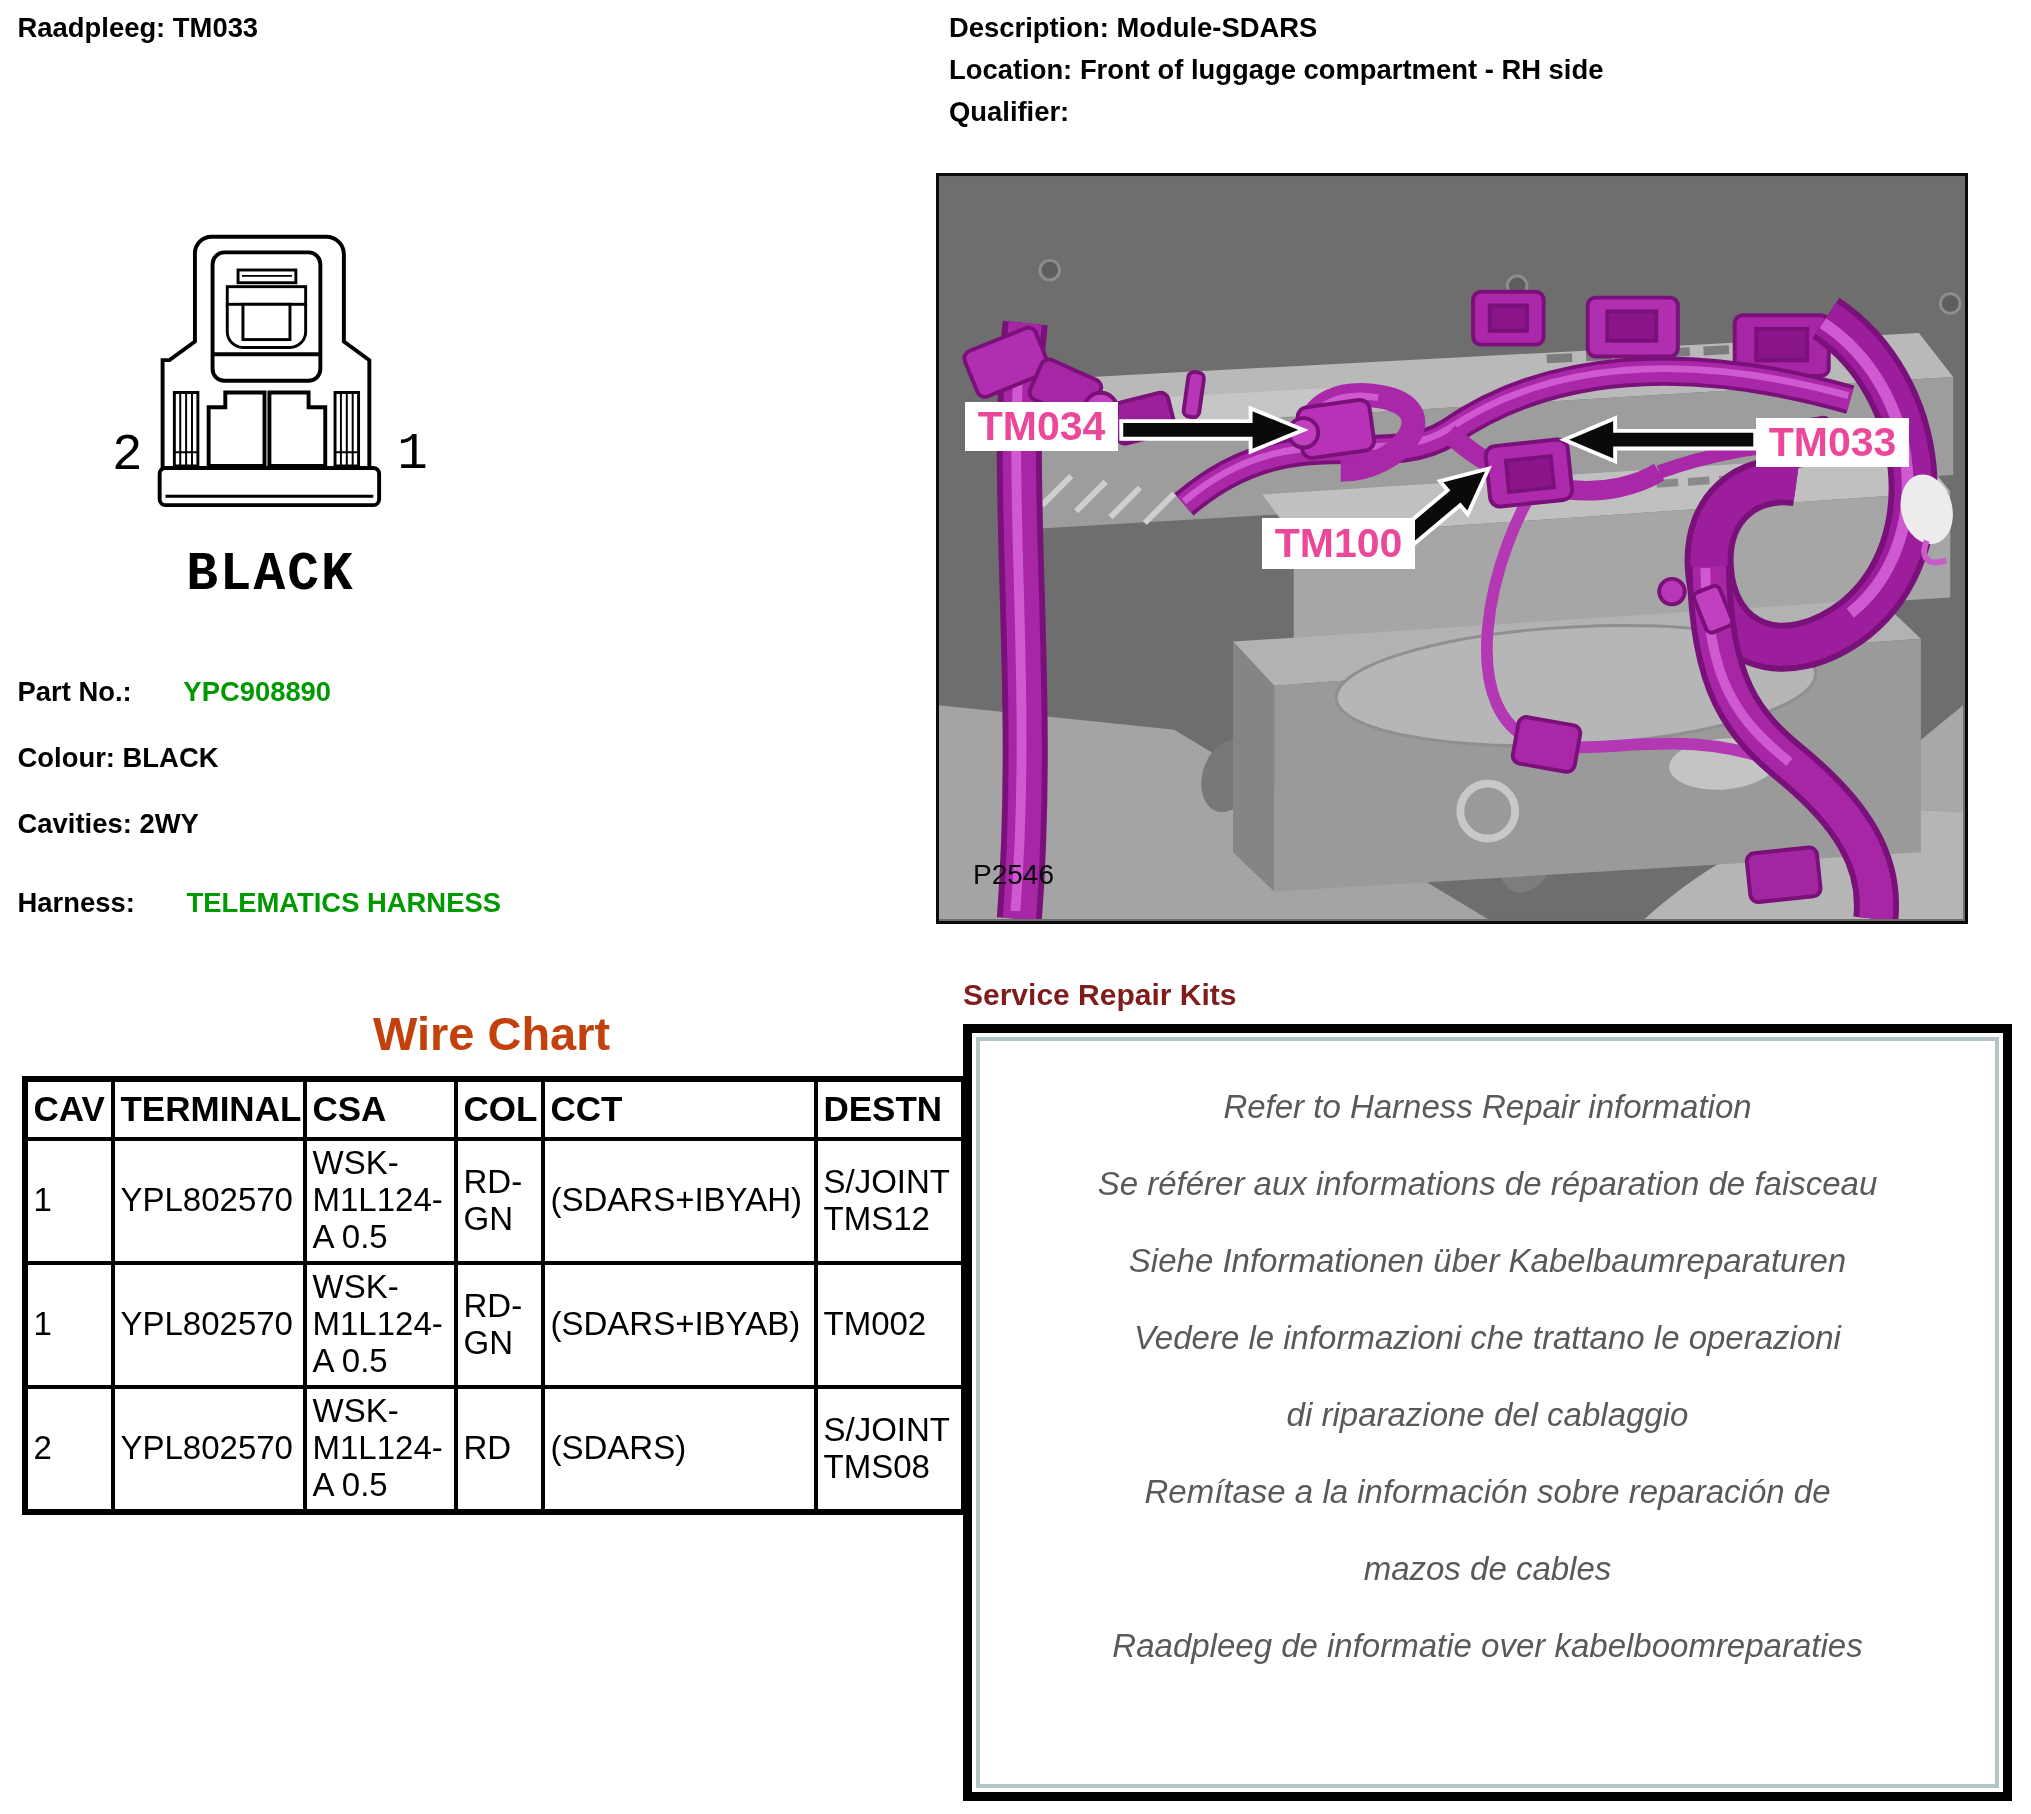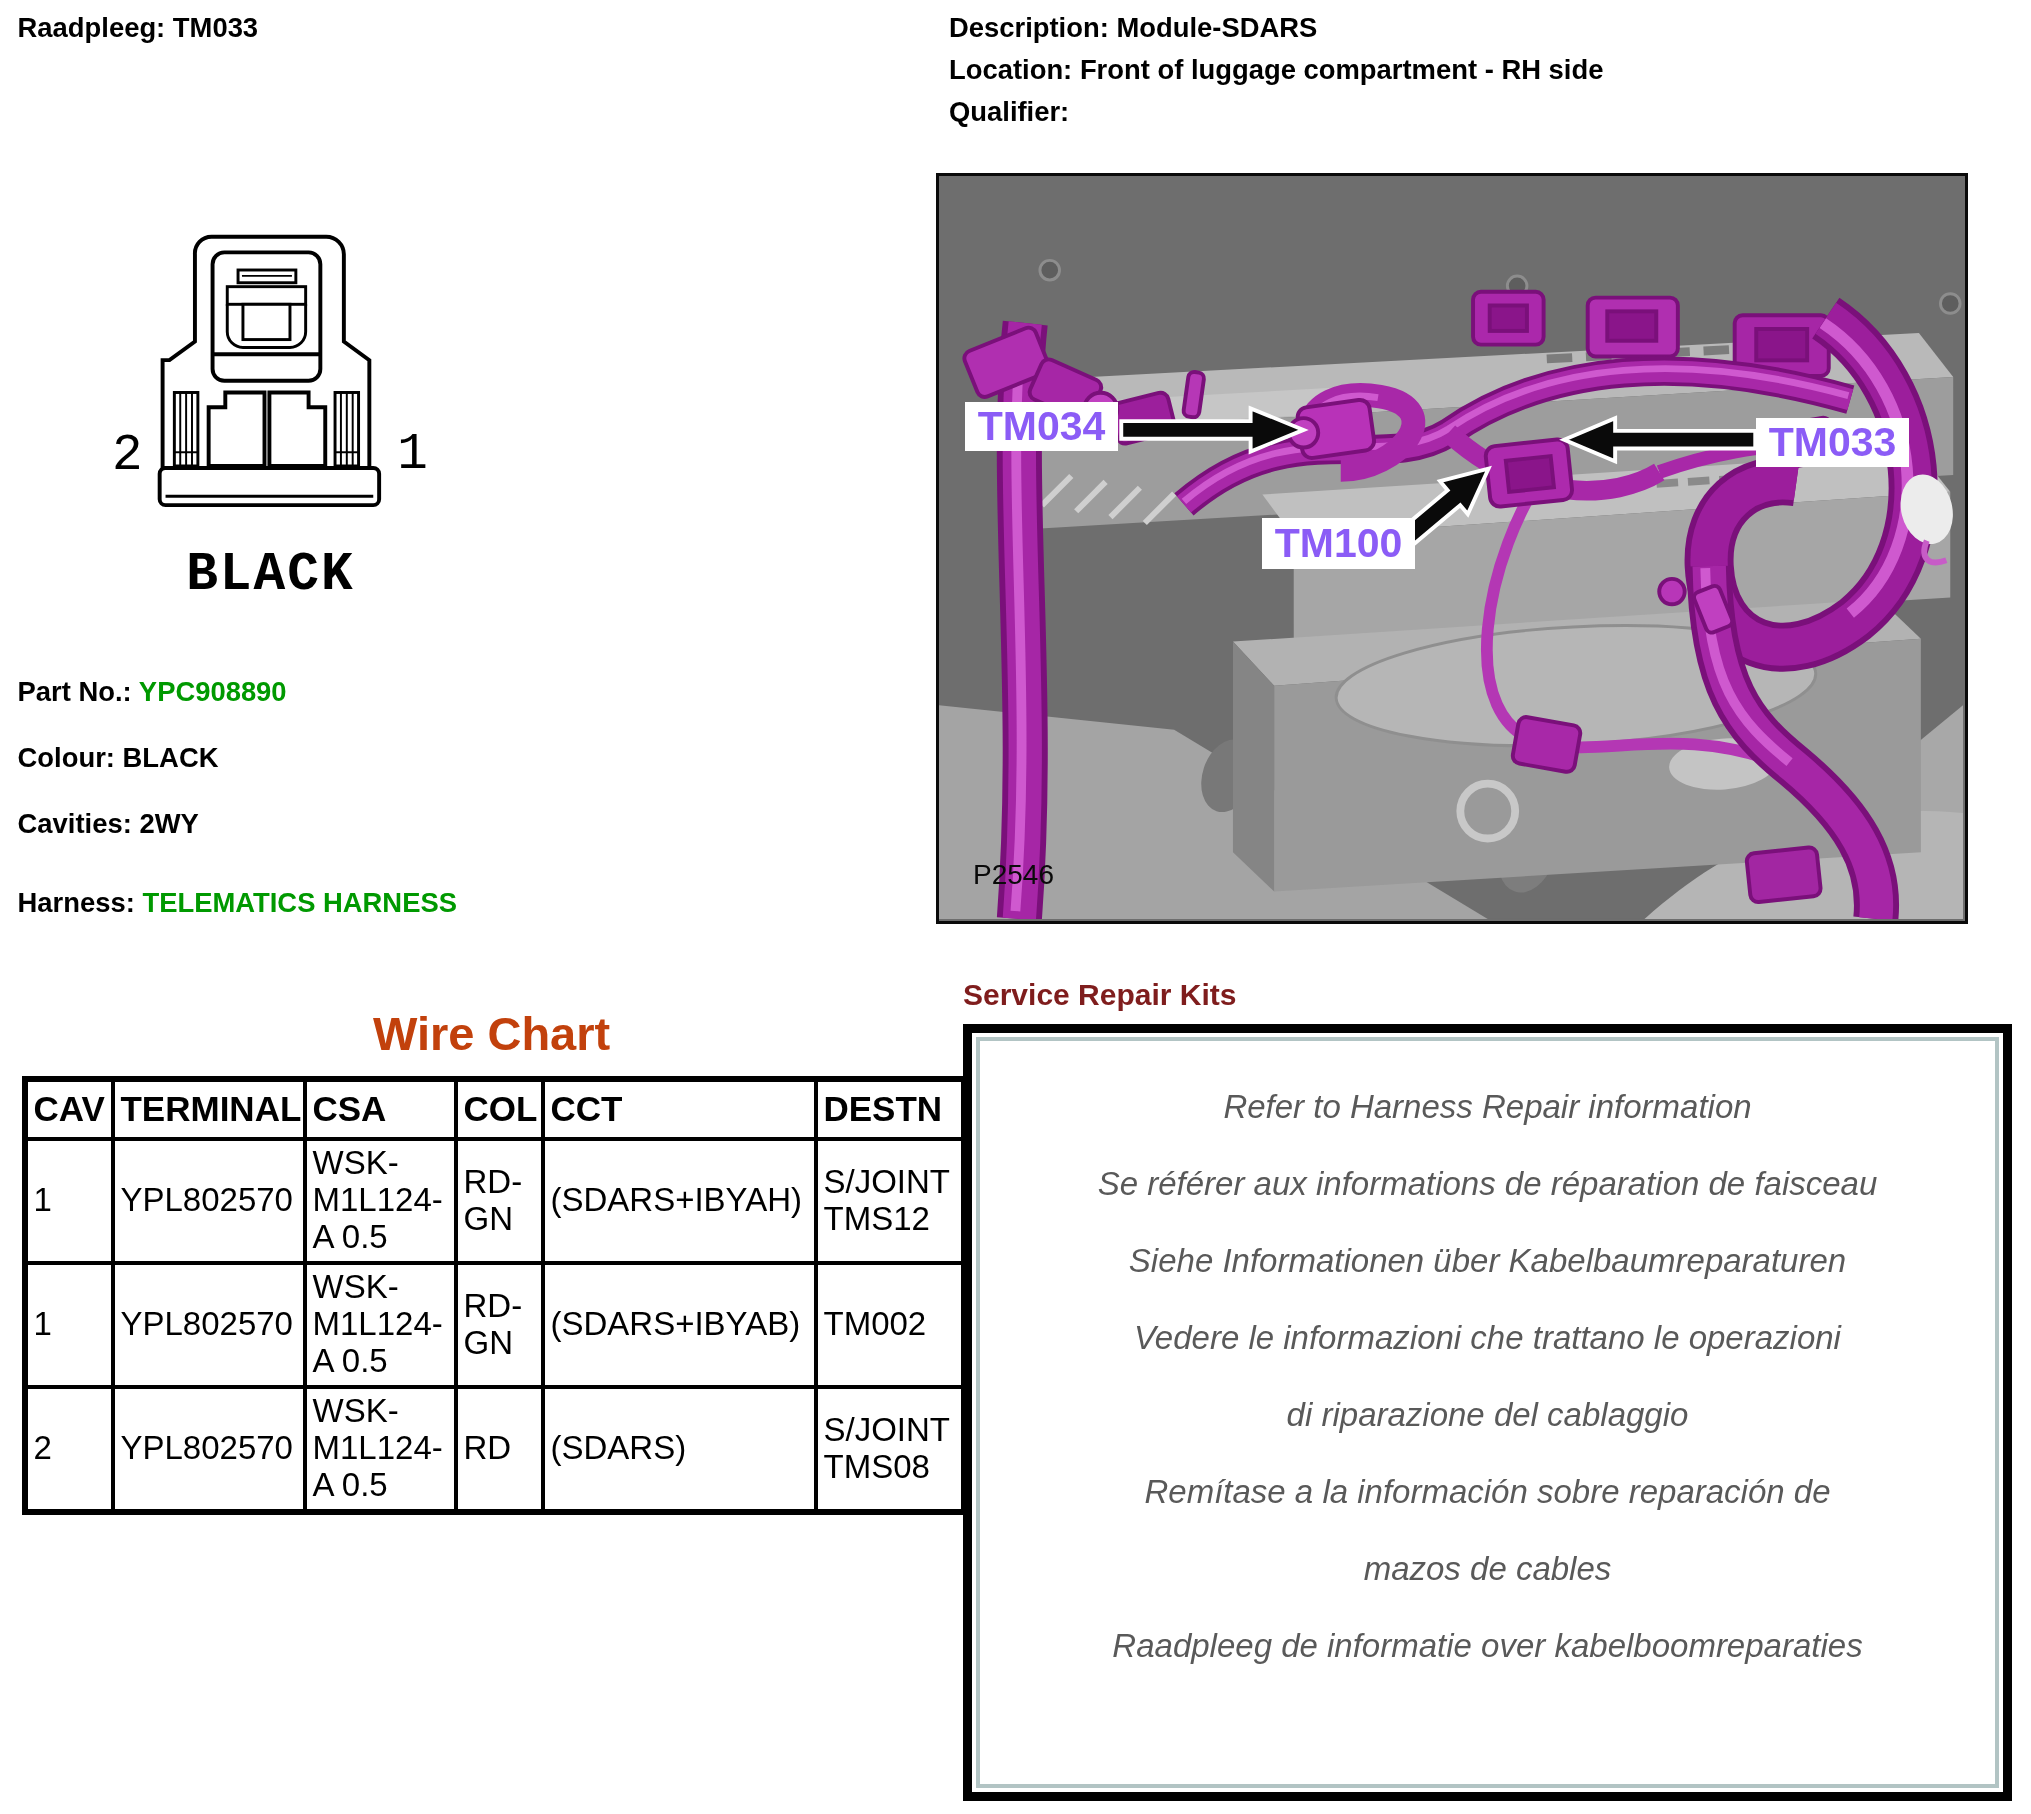--- a/index.html
+++ b/index.html
@@ -1,26 +1,26 @@
 <!DOCTYPE html>
 <html><head>
 <meta charset="utf-8">
 <style>
   html,body{margin:0;padding:0;background:#ffffff;width:2032px;height:1814px;
     font-family:"Liberation Sans",sans-serif;overflow:hidden;position:relative;}
   .abs{position:absolute;}
   .kv{font-size:27.4px;font-weight:bold;color:#000;white-space:nowrap;}
-  .kv .val-green{color:#009900;}
+  .kv .val-green{color:#009900;margin-left:44px;}
   .title-line{font-size:27.4px;font-weight:bold;color:#000;white-space:nowrap;}
 
   
   .photo-frame{left:936px;top:173px;width:1032px;height:751px;border:3.9px solid #0a0a0a;
     box-sizing:border-box;background:#6e6e6e;}
   .photo-frame svg{display:block;}
-  .ph-label{position:absolute;background:#ffffff;color:#8b5cf6;font-weight:bold;font-size:41px;
+  .ph-label{position:absolute;background:#ffffff;color:#ec4899;font-weight:bold;font-size:41px;
     display:flex;align-items:center;justify-content:center;line-height:1;}
   .ph-caption{position:absolute;color:#0a0a0a;font-size:28px;font-weight:normal;}
 
   
   .wire-title{left:21.6px;top:1006px;width:940px;text-align:center;font-size:47px;font-weight:bold;color:#c2410c;}
   table.wire{border-collapse:collapse;table-layout:fixed;width:940px;background:#fff;
     border:6.9px solid #000;}
   table.wire th{border:4.9px solid #000;font-size:35px;font-weight:bold;text-align:left;
     padding:3.9px 5.9px;height:47px;white-space:nowrap;overflow:hidden;}
   table.wire td{border:4.9px solid #000;font-size:33px;font-weight:normal;text-align:left;

